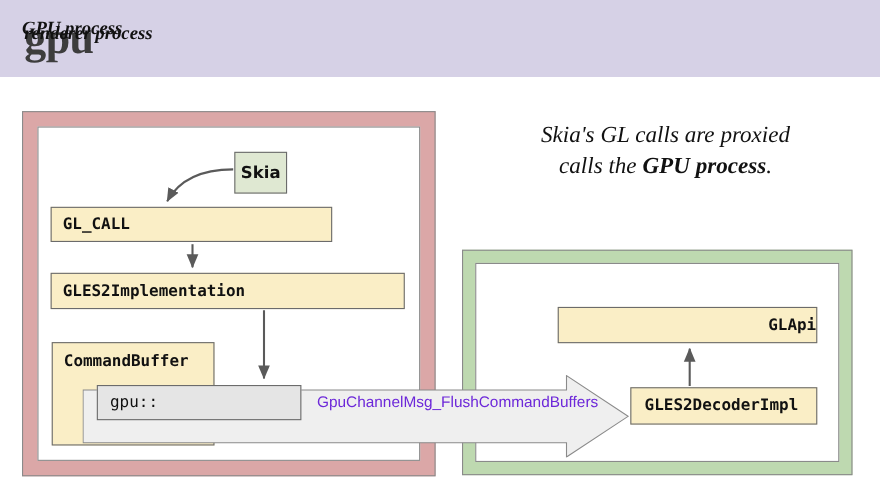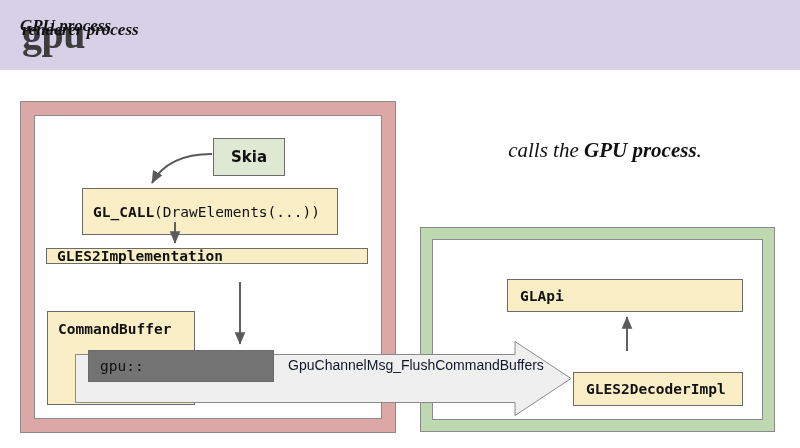--- a/index.html
+++ b/index.html
@@ -94,83 +94,83 @@
     font-family: "DejaVu Sans Mono", monospace;
     font-size: 14.5px;
     color: #111111;
     white-space: nowrap;
     display: flex;
     align-items: center;
   }
   .node .b { font-weight: bold; }
   .node.yellow { background: #faeec6; }
   .node.green  { background: #dfe8d2; }
-  .node.blue   { background: #737373; }
+  .node.blue   { background: #e5e5e5; }
 
   
   #node-skia {
     left: 213px; top: 138px;
-    width: 72px; height: 38px;
+    width: 48px; height: 38px;
     justify-content: center;
     font-family: "DejaVu Sans", sans-serif;
     font-weight: bold;
     font-size: 15px;
   }
   #node-glcall {
     left: 46px; top: 188px;
-    width: 256px; height: 47px;
+    width: 256px; height: 32px;
     padding-left: 10px;
-    margin-left: 36px;
   }
   #node-gles2impl {
     left: 46px; top: 248px;
-    width: 322px; height: 16px;
+    width: 322px; height: 33px;
     padding-left: 10px;
   }
   #node-gpuchannelhost {
     left: 47px; top: 311px;
     width: 148px; height: 94px;
     align-items: flex-start;
     padding: 9px 0 0 10px;
     font-weight: bold;
   }
   #node-commandbuffer {
     left: 88px; top: 350px;
     width: 186px; height: 32px;
     padding-left: 11px;
     z-index: 6;
   }
   #node-glapi {
     left: 507px; top: 279px;
     width: 236px; height: 33px;
     padding-left: 12px;
+    justify-content: flex-end;
   }
   #node-gles2decoder {
-    left: 573px; top: 372px;
+    left: 573px; top: 352px;
     width: 170px; height: 34px;
     padding-left: 12px;
     font-weight: bold;
     z-index: 6;
   }
 
   
   #ipc-arrow {
     position: absolute;
     left: 75px; top: 341px;
     width: 497px; height: 75px;
     z-index: 4;
   }
   #ipc-arrow-label {
     position: absolute;
     left: 285px; top: 357px;
     width: 262px;
     text-align: center;
     font-family: "Liberation Sans", sans-serif;
     font-size: 14px;
-    color: #0f172a;
+    color: #6d28d9;
     white-space: nowrap;
     z-index: 7;
   }
 
   
   #connectors {
     position: absolute;
     left: 0; top: 0;
     width: 800px; height: 448px;
     z-index: 5;
@@ -178,41 +178,40 @@
   }
 </style>
 </head>
 <body>
 
 <div id="header-band">
   <div id="page-title">gpu</div>
 </div>
 
 <div id="caption">
-  <br>
+  <span>Skia's GL calls are proxied</span><br>
   <span>calls the </span><b>GPU process</b><span>.</span>
 </div>
 
 <div id="renderer-process-frame" class="process-frame">
   <div class="process-inner"></div>
 </div>
 <div id="renderer-process-label" class="process-label">renderer process</div>
 
 <div id="gpu-process-frame" class="process-frame">
   <div class="process-inner"></div>
 </div>
 <div id="gpu-process-label" class="process-label">GPU process</div>
 
 <div id="node-skia" class="node green">
   <span class="b">Skia</span>
 </div>
 
 <div id="node-glcall" class="node yellow">
   <span class="b">GL_CALL</span>
-    <span>(DrawElements(...))</span>
 </div>
 
 <div id="node-gles2impl" class="node yellow">
   <span class="b">GLES2Implementation</span>
 </div>
 
 <div id="node-gpuchannelhost" class="node yellow">
   <span class="b">CommandBuffer</span>
 </div>
 

